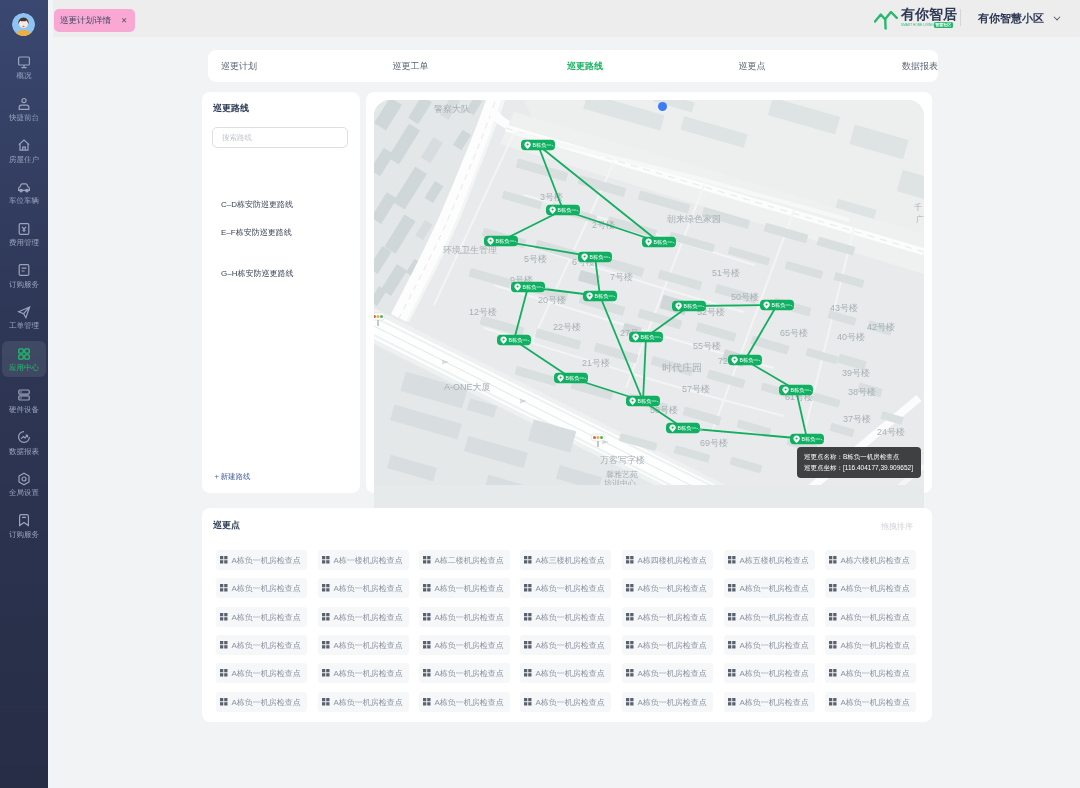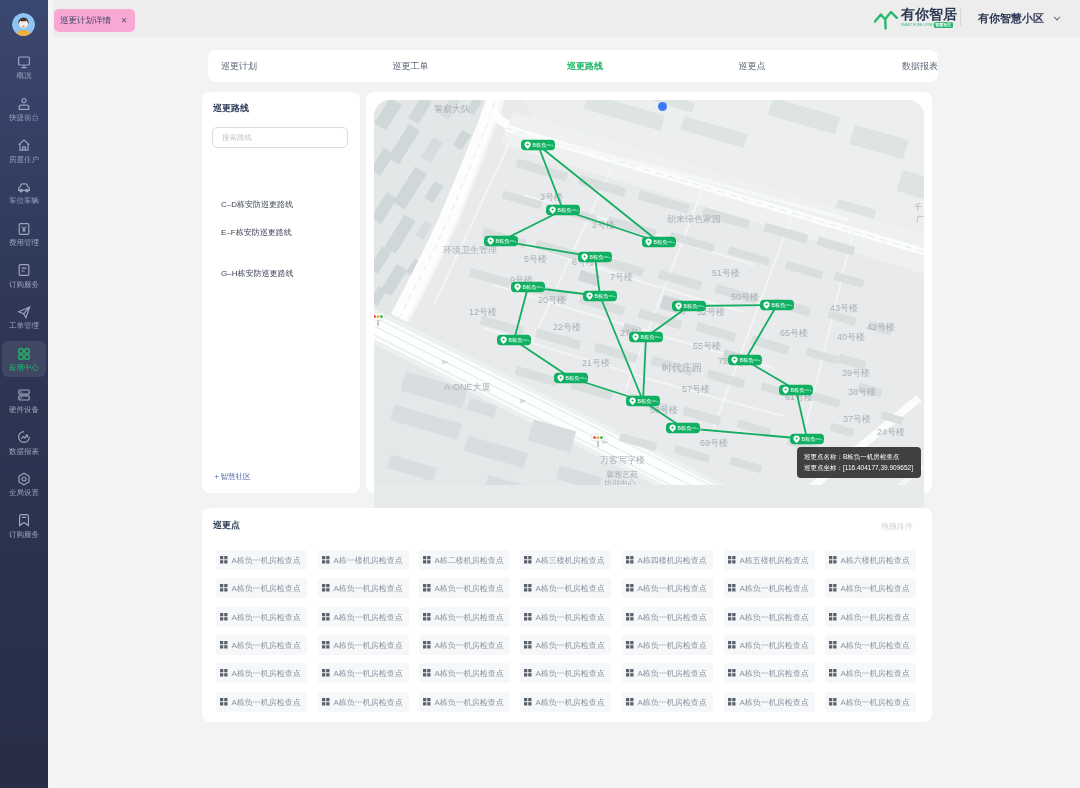--- a/index.html
+++ b/index.html
@@ -186,21 +186,21 @@
   <span class="t" style="margin-left:33px;">巡更点</span>
   <span class="t" style="margin-left:34px;">数据报表</span>
 </div>
 
 <div class="card" id="leftPanel">
   <div id="lp-title">巡更路线</div>
   <div id="lp-search">搜索路线</div>
   <div class="lp-item" style="top:127px;">E–F栋安防巡更路线</div>
   <div class="lp-item" style="top:99px;">C–D栋安防巡更路线</div>
   <div class="lp-item" style="top:168px;text-align:right;">G–H栋安防巡更路线</div>
-  <div id="lp-new">＋智慧社区</div>
+  <div id="lp-new">＋新建路线</div>
 </div>
 
 <div class="card" id="mapPanel">
   <div id="mapBox">
     <svg id="mapsvg" width="550" height="385" viewBox="0 0 550 385" style="position:absolute;left:0;top:0;">
         <rect width="550" height="385" fill="#e8eaeb"></rect>
         <polygon points="0,0 120,0 70,110 20,215 0,215" fill="#e3e7e8"></polygon>
         <polygon points="150,0 550,0 550,160 168,38" fill="#edefef"></polygon>
         <polygon points="0,242 330,408 0,408" fill="#e5e8e9"></polygon>
         <rect x="-1.0" y="7.0" width="30" height="14" rx="0.5" fill="#d0d7d9" transform="rotate(-58 14 14)"></rect>

